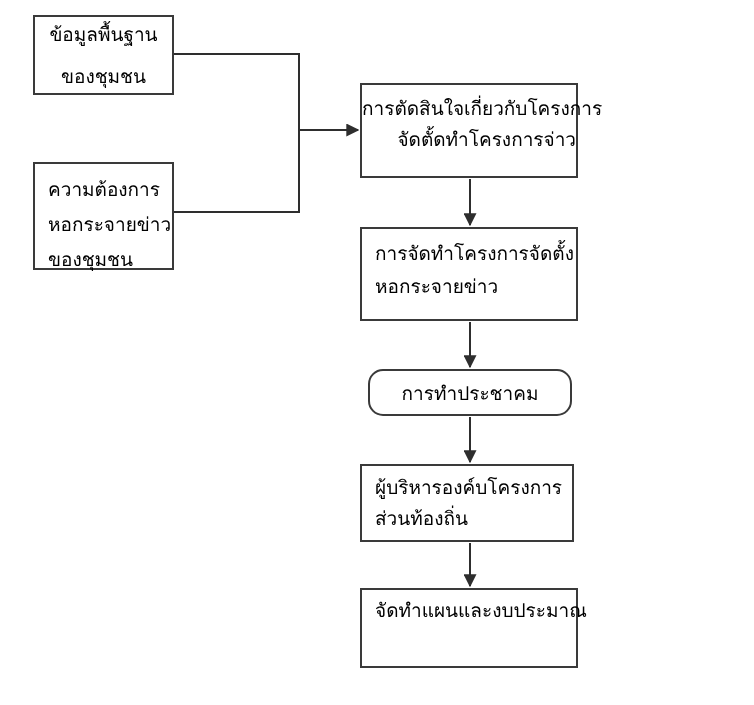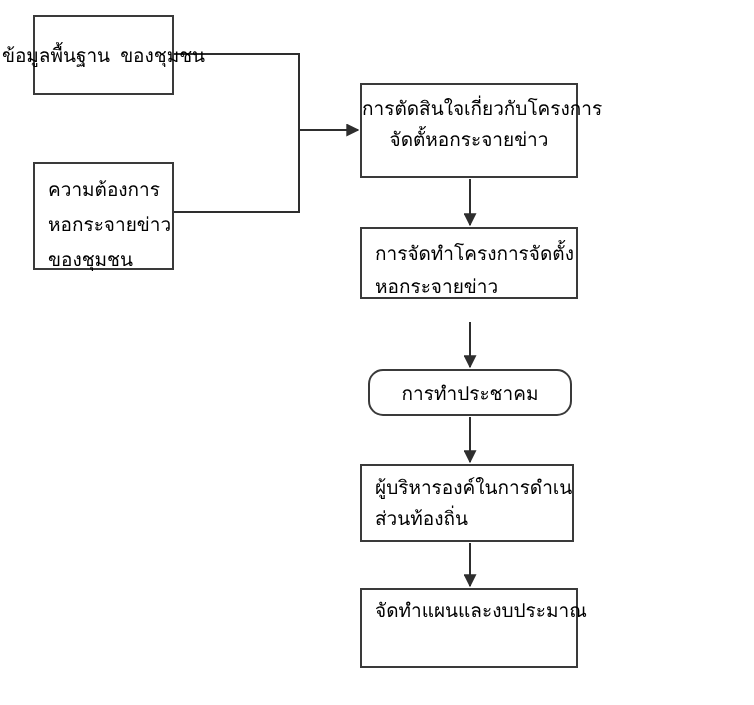--- a/index.html
+++ b/index.html
@@ -26,36 +26,36 @@
     background: var(--bg-color);
     color: var(--text-color);
     font-size: 19px;
     line-height: 32px;
   }
   .flowbox .line { display: block; white-space: nowrap; }
 
   
   .box-basic-data {
     left: 33px; top: 15px; width: 141px; height: 80px;
-    display: flex; flex-direction: row; justify-content: center; align-items: center;
+    display: flex; flex-direction: column; justify-content: center; align-items: center;
     gap: 10px; text-align: center;
   }
   
   .box-need {
     left: 33px; top: 162px; width: 141px; height: 108px;
     padding: 8px 0 12px 13px; line-height: 35px;
   }
   
   .box-decision {
     left: 360px; top: 83px; width: 218px; height: 95px;
-    padding-top: 8px; text-align: center; line-height: 31px;
+    padding-top: 8px; text-align: right; line-height: 31px;
   }
   
   .box-project {
-    left: 360px; top: 227px; width: 218px; height: 72px;
+    left: 360px; top: 227px; width: 218px; height: 94px;
     padding: 8px 0 0 13px; line-height: 33px;
   }
   
   .box-hearing {
     left: 368px; top: 369px; width: 204px; height: 47px;
     display: flex; align-items: center; justify-content: center; text-align: center; border-radius: 15px;
   }
   
   .box-admin {
     left: 360px; top: 464px; width: 214px; height: 78px;
@@ -110,34 +110,34 @@
   </div>
 
   <div class="flowbox box-need">
     <span class="line">ความต้องการ</span>
     <span class="line">หอกระจายข่าว</span>
     <span class="line">ของชุมชน</span>
   </div>
 
   <div class="flowbox box-decision">
     <span class="line">การตัดสินใจเกี่ยวกับโครงการ</span>
-    <span class="line">จัดตั้หอกระจายข่าว</span>
+    <span class="line">จัดตั้ดทำโครงการจ่าว</span>
   </div>
 
   <div class="flowbox box-project">
     <span class="line">การจัดทำโครงการจัดตั้ง</span>
     <span class="line">หอกระจายข่าว</span>
   </div>
 
   <div class="flowbox box-hearing">
     <span class="line">การทำประชาคม</span>
   </div>
 
   <div class="flowbox box-admin">
-    <span class="line">ผู้บริหารองค์ในการดำเน</span>
+    <span class="line">ผู้บริหารองค์บโครงการ</span>
     <span class="line">ส่วนท้องถิ่น</span>
   </div>
 
   <div class="flowbox box-plan">
     <span class="line">จัดทำแผนและงบประมาณ</span>
   </div>
 
 </div>
 
 </body></html>

